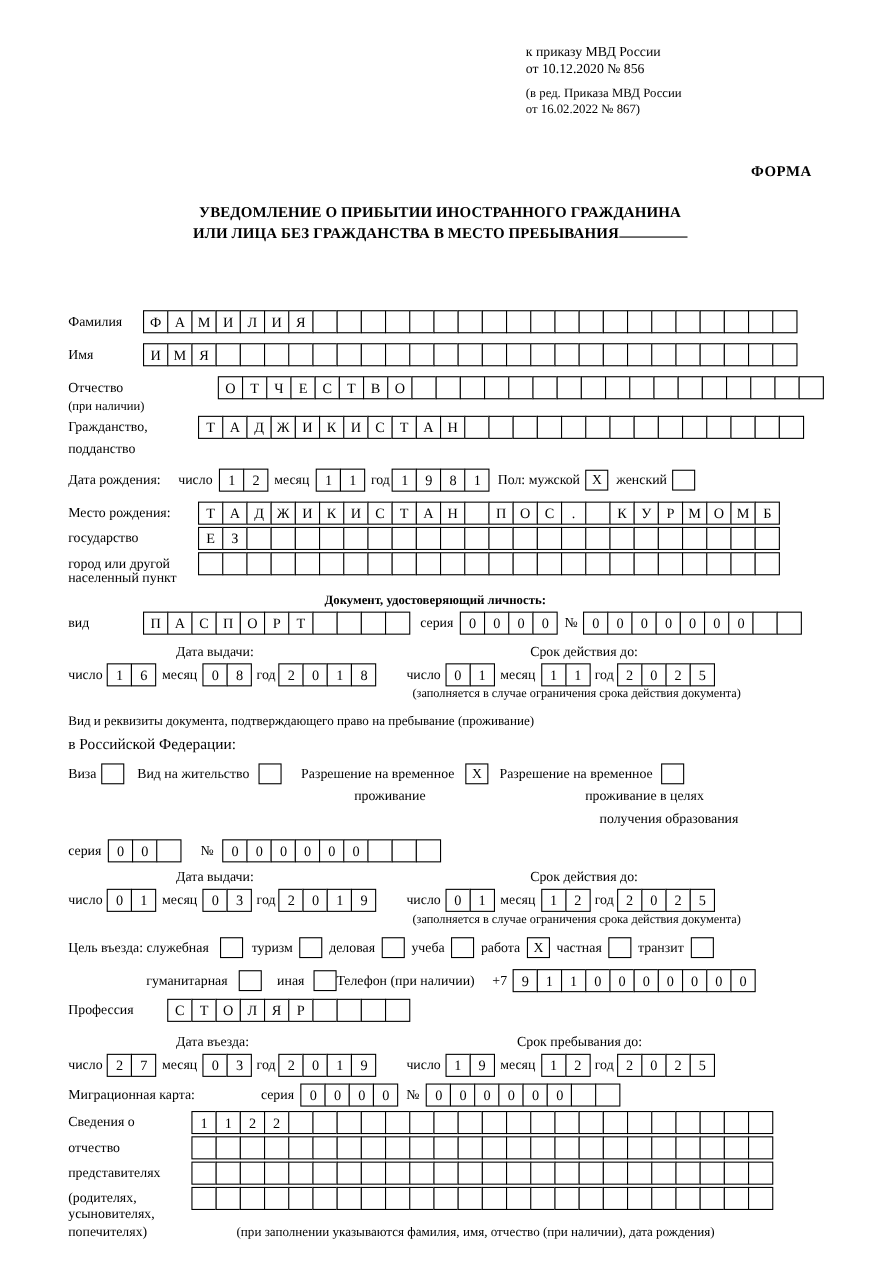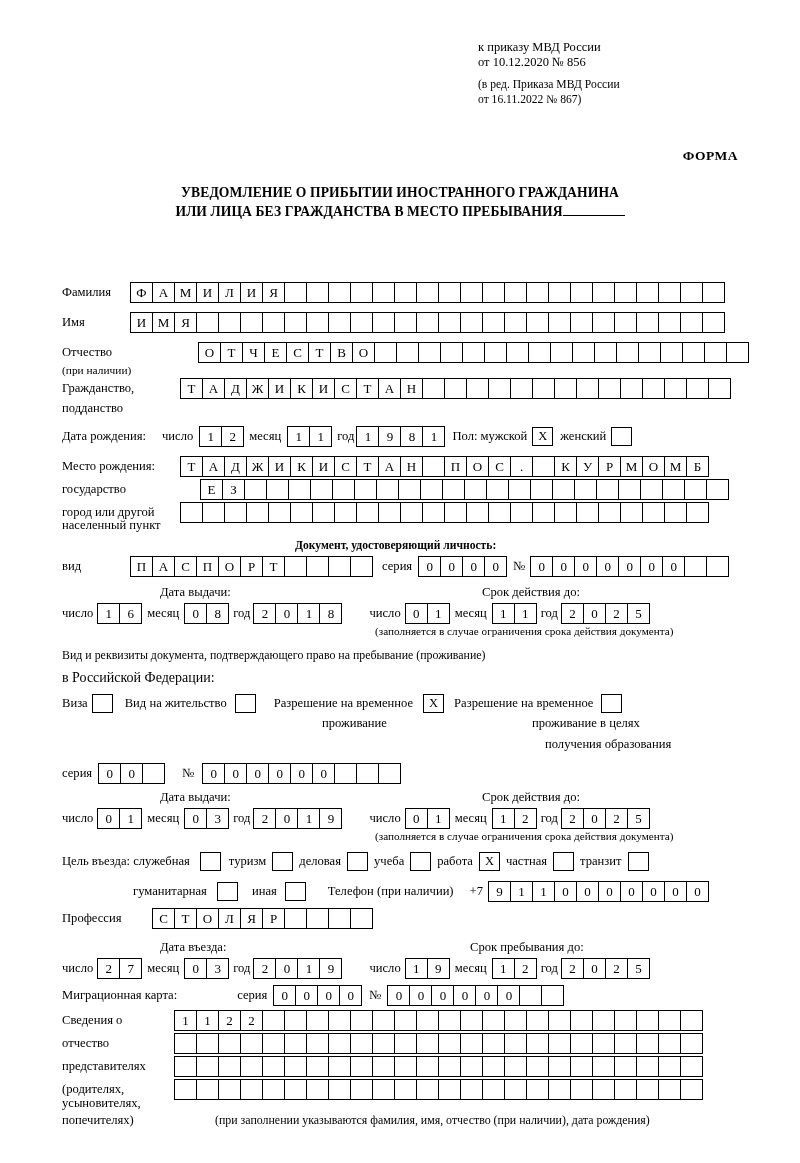--- a/index.html
+++ b/index.html
@@ -61,21 +61,21 @@
 </head>
 <body>
 
 <div class="page">
 
   <div class="hdr">
     <div class="l">к приказу МВД России</div>
     <div class="l">от 10.12.2020 № 856</div>
     <div class="gap"></div>
     <div class="l" style="font-size:11.6px">(в ред. Приказа МВД России</div>
-    <div class="l" style="font-size:11.6px">от 16.11.2022 № 867)</div>
+    <div class="l" style="font-size:11.6px">от 16.02.2022 № 867)</div>
   </div>
   <div class="forma">ФОРМА</div>
 
   <div class="title">
     <div>УВЕДОМЛЕНИЕ О ПРИБЫТИИ ИНОСТРАННОГО ГРАЖДАНИНА</div>
     <div><span>ИЛИ ЛИЦА БЕЗ ГРАЖДАНСТВА В МЕСТО ПРЕБЫВАНИЯ</span><span class="ul"></span></div>
   </div>
 
 
   <div class="row" style="top:282px;left:62px;">
@@ -260,21 +260,21 @@
         <span class="bx"></span>
         <span class="bx">К</span>
         <span class="bx">У</span>
         <span class="bx">Р</span>
         <span class="bx">М</span>
         <span class="bx">О</span>
         <span class="bx">М</span>
         <span class="bx">Б</span>
       </span>
   </div>
-  <div class="row" style="top:479px;left:62px;gap:20px;">
+  <div class="row" style="top:479px;left:62px;">
     <span class="lbl" style="width:118px;">государство</span>
     <span class="boxes" id="bp2">
         <span class="bx">Е</span>
         <span class="bx">З</span>
         <span class="bx"></span>
         <span class="bx"></span>
         <span class="bx"></span>
         <span class="bx"></span>
         <span class="bx"></span>
         <span class="bx"></span>
@@ -523,21 +523,21 @@
     <span class="single" style="margin-left:6px;"></span>
     <span class="lbl" style="margin-left:6px;">транзит</span>
     <span class="single" style="margin-left:6px;"></span>
   </div>
 
   <div class="row" style="top:881px;left:133px;">
     <span class="lbl">гуманитарная</span>
     <span class="single" style="margin-left:10px;"></span>
     <span class="lbl" style="margin-left:14px;">иная</span>
     <span class="single" style="margin-left:8px;"></span>
-    <span class="lbl" style="margin-left:22px;font-family:Liberation Serif, serif;">Телефон (при наличии)</span>
+    <span class="lbl" style="font-family:Liberation Serif, serif;">Телефон (при наличии)</span>
     <span class="lbl" style="margin-left:16px;">+7</span>
     <span class="boxes" id="phone" style="margin-left:5px;">
         <span class="bx">9</span>
         <span class="bx">1</span>
         <span class="bx">1</span>
         <span class="bx">0</span>
         <span class="bx">0</span>
         <span class="bx">0</span>
         <span class="bx">0</span>
         <span class="bx">0</span>

